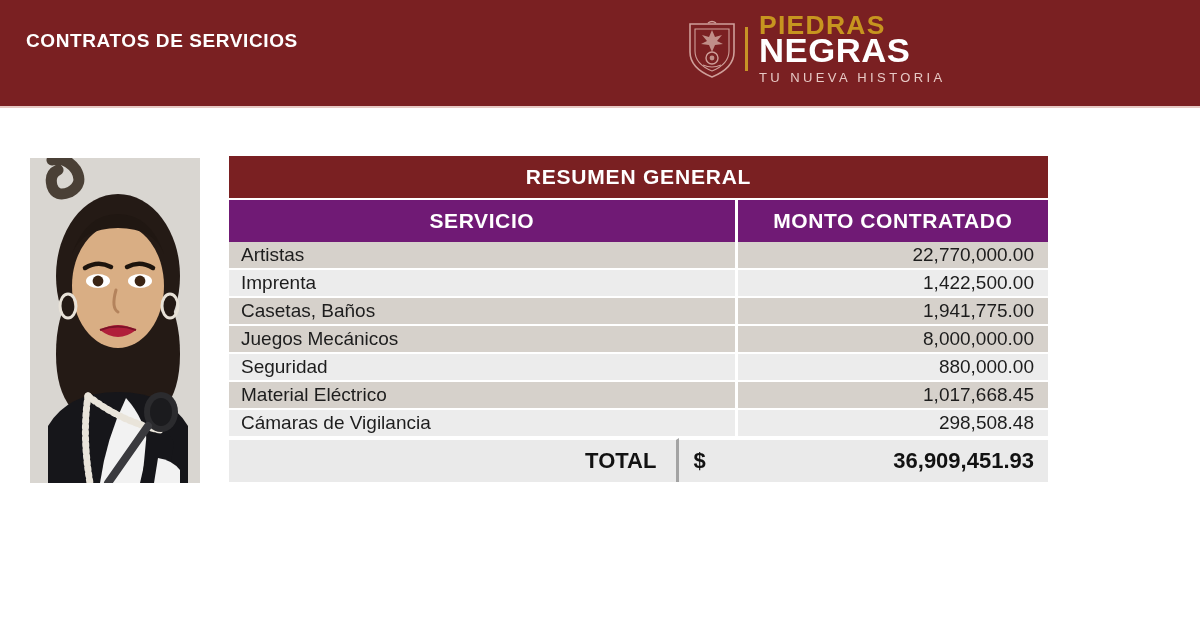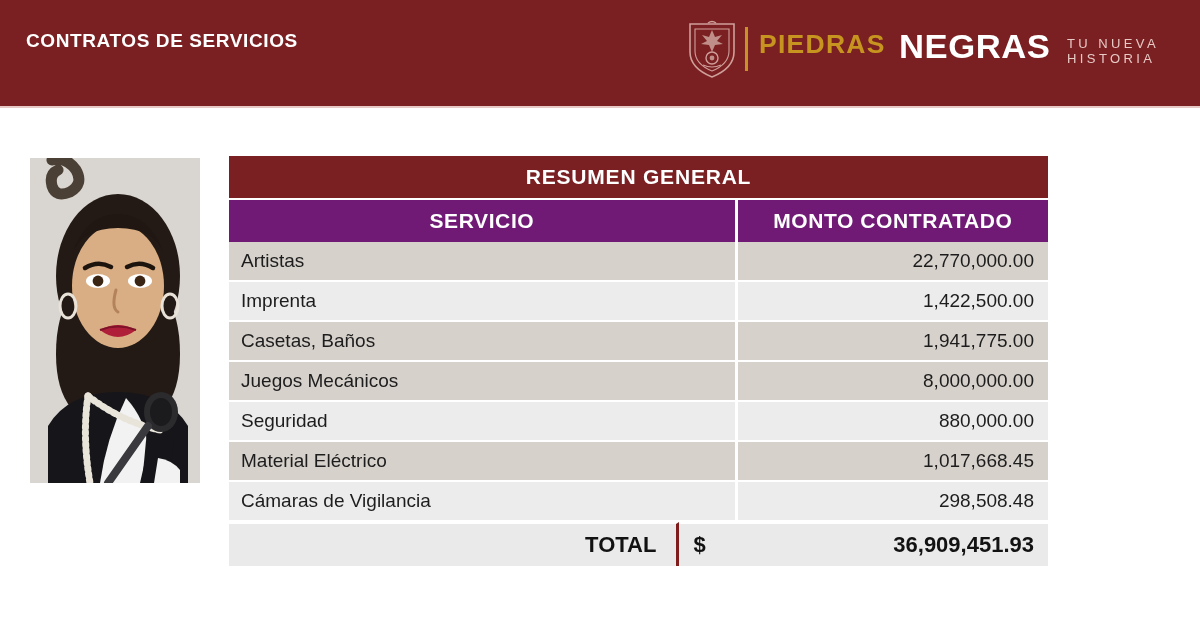--- a/index.html
+++ b/index.html
@@ -29,21 +29,21 @@
   
   .logo-wrap {
     position:absolute; left:686px; top:14px;
     display:flex; align-items:center; height:70px;
   }
   .crest { width:52px; height:62px; flex:0 0 auto; }
   .logo-divider {
     width:3px; height:44px; background:#c79326; margin:0 11px 0 7px;
     flex:0 0 auto;
   }
-  .logo-text { display:flex; flex-direction:row; justify-content:center;gap:20px; }
+  .logo-text { display:flex; flex-direction:column; justify-content:center; }
   .logo-piedras {
     color:#c7951f; font-size:25px; font-weight:bold; line-height:0.95;
     letter-spacing:1.2px;
     font-family:"Liberation Sans", sans-serif;
     transform: scaleX(1.06); transform-origin:left center;
   }
   .logo-negras {
     color:#ffffff; font-size:34px; font-weight:bold; line-height:0.92;
     letter-spacing:0.5px; margin-top:-2px;
     font-family:"Liberation Sans", sans-serif;
@@ -75,41 +75,41 @@
   }
   .col-head {
     background:#701a75; color:#fff; font-weight:bold;
     font-size:21px; letter-spacing:0.6px;
     height:42px; line-height:42px; text-align:center;
   }
   .col-head.left  { width:491px; border-right:3px solid #ffffff; }
   .col-head.right { width:328px; }
   .head-gap { height:2px; background:#ffffff; }
 
-  .row td { height:40px; font-size:19px; color:#1d1d1d; }
+  .row td { height:28px; font-size:19px; color:#1d1d1d; }
   .row .svc {
     padding-left:12px; text-align:left; width:491px;
     border-right:3px solid #ffffff;
   }
   .row .amt {
     padding-right:14px; text-align:right; width:328px;
     font-variant-numeric: tabular-nums;
   }
   .row.odd  .svc, .row.odd  .amt { background:#d6d1cb; }
   .row.even .svc, .row.even .amt { background:#ececec; }
   .row td { border-bottom:2px solid #ffffff; }
 
   .total-row td {
     height:44px; background:#eaeaea;
     font-size:22px; font-weight:bold; color:#121212;
     border-top:2px solid #ffffff;
   }
   .total-row .t-label {
     text-align:right; padding-right:20px; width:491px;
-    border-right:3px solid #7f1d1d;
+    border-right:3px solid #a3a3a3;
   }
   .total-row .t-cur {
     text-align:left; padding-left:14px; width:62px;
   }
   .total-row .t-amt {
     text-align:right; padding-right:14px;
     font-variant-numeric: tabular-nums;
   }
 </style>
 </head>

